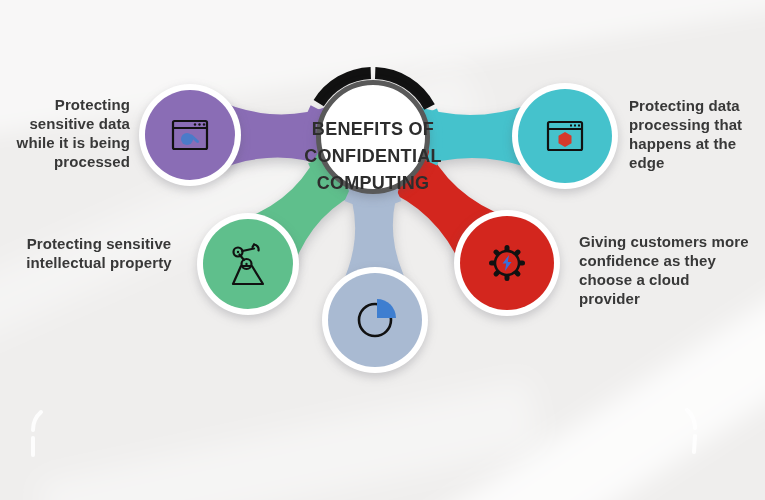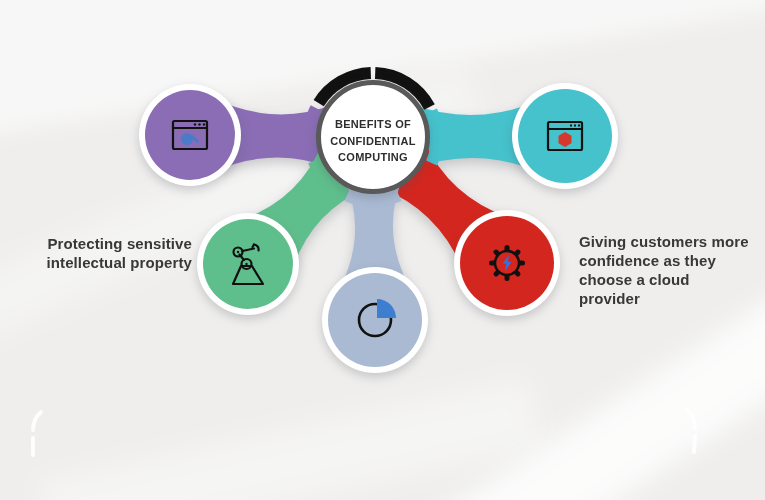--- a/index.html
+++ b/index.html
@@ -17,24 +17,24 @@
       transform:rotate(-24deg);filter:blur(14px);}
   .s4{left:40px;top:430px;width:500px;height:70px;background:rgba(255,255,255,.4);
       transform:rotate(-12deg);filter:blur(14px);}
   svg.diagram{position:absolute;left:0;top:0;z-index:2;}
   .label{
     position:absolute;z-index:3;
     font-size:15px;font-weight:600;line-height:1.27;color:#383838;
     white-space:pre-line;letter-spacing:.1px;
   }
   .label.right{text-align:right;}
-  .label.center{text-align:right;}
+  .label.center{text-align:center;}
   .hub-title{
     position:absolute;z-index:3;left:303px;top:116px;width:140px;
-    text-align:center;font-size:11px;font-weight:700;line-height:1.5;
+    text-align:center;font-size:18px;font-weight:700;line-height:1.5;
     letter-spacing:.3px;color:#2d2d2d;white-space:pre-line;
   }
   .shadow-soft{filter:drop-shadow(0 5px 6px rgba(90,90,100,.28));}
   .shadow-circ{filter:drop-shadow(0 4px 5px rgba(80,80,90,.25));}
 </style>
 </head>
 <body>
 
 <div class="stage">
 
@@ -146,21 +146,29 @@
       <path d="M33,438 L33,455"></path>
       <path d="M687,410 Q695,417 695,428"></path>
       <path d="M695,436 L694,452"></path>
     </g>
   </svg>
 
   <div class="hub-title">BENEFITS OF
 CONFIDENTIAL
 COMPUTING</div>
 
+  <div class="label right" style="left:0;top:95px;width:130px;">Protecting
+sensitive data
+while it is being
+processed</div>
 
+  <div class="label" style="left:629px;top:96px;width:136px;">Protecting data
+processing that
+happens at the
+edge</div>
 
   <div class="label center" style="left:6px;top:234px;width:186px;">Protecting sensitive
 intellectual property</div>
 
   <div class="label" style="left:579px;top:232px;width:190px;">Giving customers more
 confidence as they
 choose a cloud
 provider</div>
 
 </div>

